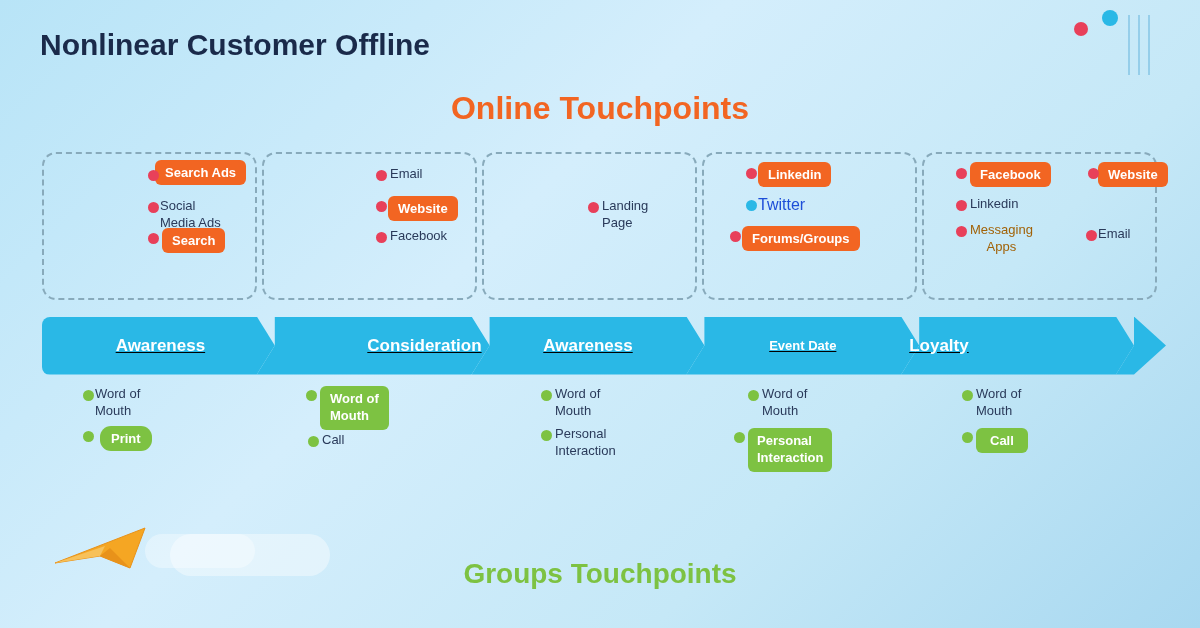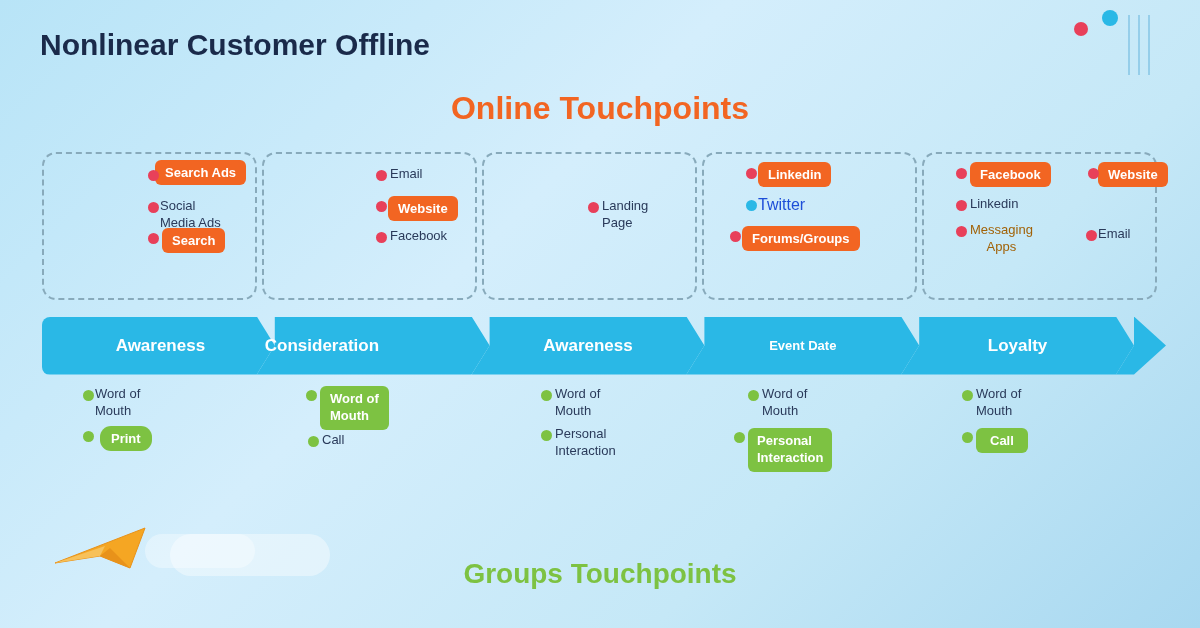--- a/index.html
+++ b/index.html
@@ -153,43 +153,43 @@
 
 <div style="position:absolute; top:222px; left:970px; font-size:13px; color:#a16207; font-weight:500; line-height:1.3;text-align:center;">Messaging<br>Apps</div>
 <div style="position:absolute; top:226px; left:956px; width:11px; height:11px; border-radius:50%; background:#e8405a;"></div>
 
 <div style="position:absolute; top:162px; left:1098px; background:#f26522; color:white; font-size:13px; font-weight:700; padding:5px 10px; border-radius:6px;">Website</div>
 <div style="position:absolute; top:168px; left:1088px; width:11px; height:11px; border-radius:50%; background:#e8405a;"></div>
 
 <div style="position:absolute; top:226px; left:1098px; font-size:13px; color:#2a3a5a; font-weight:500;">Email</div>
 <div style="position:absolute; top:230px; left:1086px; width:11px; height:11px; border-radius:50%; background:#e8405a;"></div>
 
-<div style="position:absolute; top:308px; left:42px; right:34px; display:flex; align-items:center; height:75px;">
+<div style="position:absolute; top:308px; left:42px; right:34px; display:flex; align-items:center; height:75px;text-decoration:underline;">
 
   <div style="position:relative; flex:1; height:58px; display:flex; align-items:center; justify-content:center;">
     <div style="position:absolute; inset:0; background:#2ab8e6; clip-path:polygon(0 0, calc(100% - 18px) 0, 100% 50%, calc(100% - 18px) 100%, 0 100%); border-radius:8px 0 0 8px;"></div>
     <span style="position:relative; z-index:1; font-size:17px; font-weight:800; color:white; padding:0 8px 0 12px;">Awareness</span>
   </div>
 
-  <div style="position:relative; flex:1; height:58px; display:flex; align-items:center; justify-content:flex-start; margin-left:-18px;">
+  <div style="position:relative; flex:1; height:58px; display:flex; align-items:center; justify-content:flex-end; margin-left:-18px;">
     <div style="position:absolute; inset:0; background:#2ab8e6; clip-path:polygon(18px 0, calc(100% - 18px) 0, 100% 50%, calc(100% - 18px) 100%, 0 100%, 18px 50%);"></div>
     <span style="position:relative; z-index:1; font-size:17px; font-weight:800; color:white; padding:0 8px;">Consideration</span>
   </div>
 
   <div style="position:relative; flex:1; height:58px; display:flex; align-items:center; justify-content:center; margin-left:-18px;">
     <div style="position:absolute; inset:0; background:#2ab8e6; clip-path:polygon(18px 0, calc(100% - 18px) 0, 100% 50%, calc(100% - 18px) 100%, 0 100%, 18px 50%);"></div>
     <span style="position:relative; z-index:1; font-size:17px; font-weight:800; color:white; padding:0 8px;">Awareness</span>
   </div>
 
   <div style="position:relative; flex:1; height:58px; display:flex; align-items:center; justify-content:center; margin-left:-18px;">
     <div style="position:absolute; inset:0; background:#2ab8e6; clip-path:polygon(18px 0, calc(100% - 18px) 0, 100% 50%, calc(100% - 18px) 100%, 0 100%, 18px 50%);"></div>
     <span style="position:relative; z-index:1; font-size:13px; font-weight:800; color:white; padding:0 8px;">Event Date</span>
   </div>
 
-  <div style="position:relative; flex:1; height:58px; display:flex; align-items:center; justify-content:center; margin-left:-18px;">
+  <div style="position:relative; flex:1; height:58px; display:flex; align-items:center; margin-left:-18px;">
     <div style="position:absolute; inset:0; background:#2ab8e6; clip-path:polygon(18px 0, calc(100% - 18px) 0, 100% 50%, calc(100% - 18px) 100%, 0 100%, 18px 50%);"></div>
     <span style="position:relative; z-index:1; font-size:17px; font-weight:800; color:white; padding:0 8px;">Loyalty</span>
   </div>
 
   <div style="position:relative; width:50px; height:58px; margin-left:-18px; flex-shrink:0;">
     <div style="position:absolute; inset:0; background:#2ab8e6; clip-path:polygon(18px 0, 100% 50%, 18px 100%, 0 100%, 18px 50%);"></div>
   </div>
 </div>
 
 <div style="position:absolute; top:386px; left:95px; font-size:13px; color:#2a3a5a; font-weight:500; line-height:1.3;">Word of<br>Mouth</div>

